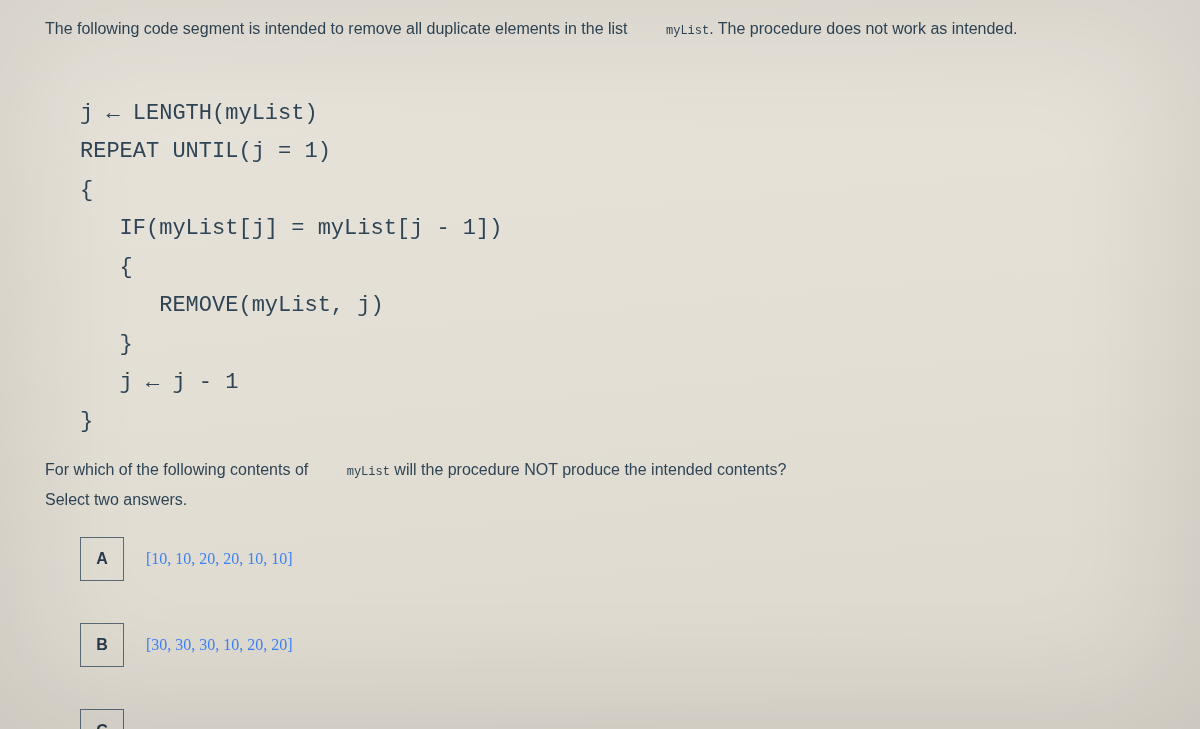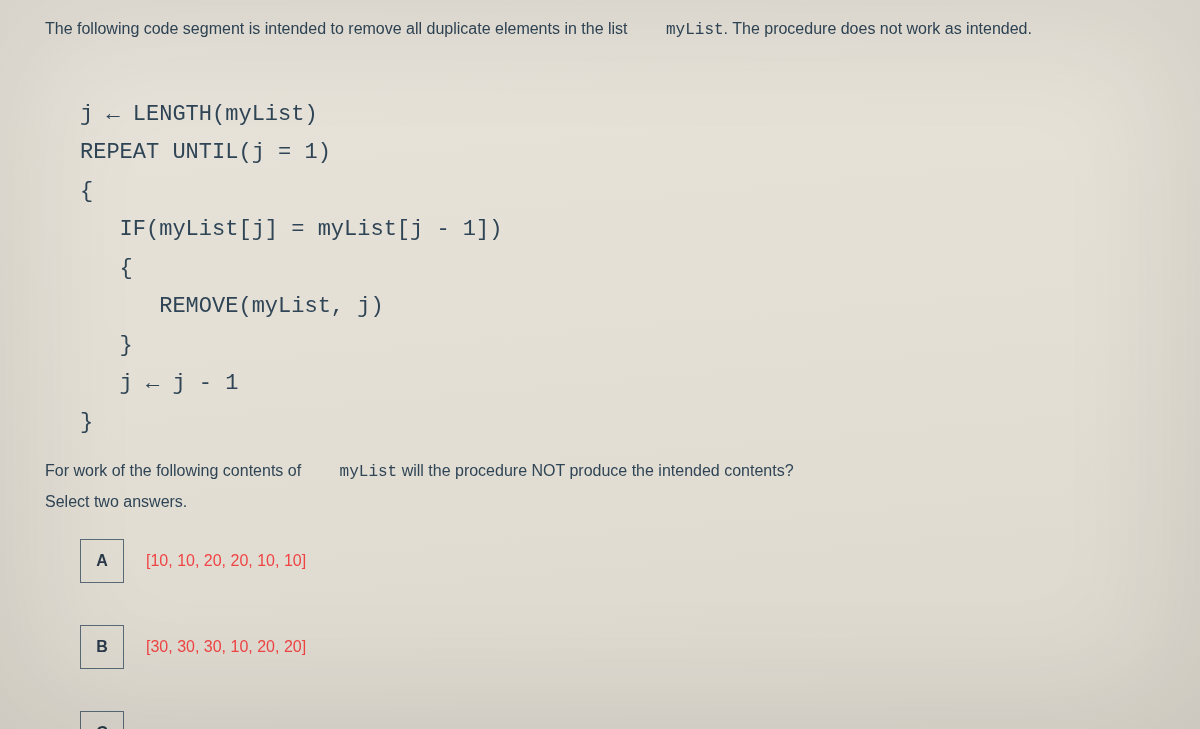--- a/index.html
+++ b/index.html
@@ -17,21 +17,21 @@
     padding: 20px 45px;
     box-sizing: border-box;
   }
   .intro-line {
     font-size: 16px;
     color: #2f4556;
     margin-bottom: 18px;
   }
   .code-inline {
     font-family: "Courier New", Courier, monospace;
-    font-size: 16px;
+    font-size: 12px;
     padding-left: 34px;
   }
   .code-block {
     font-family: "Courier New", Courier, monospace;
     font-size: 22px;
     line-height: 1.75;
     color: #2f4556;
     margin-left: 35px;
     white-space: pre;
   }
@@ -67,23 +67,23 @@
     font-family: Arial, Helvetica, sans-serif;
     font-weight: bold;
     font-size: 16px;
     color: #2a3a4a;
     background: transparent;
     margin-right: 22px;
     flex-shrink: 0;
     cursor: pointer;
   }
   .option-text {
-    font-family: Liberation Sans, sans-serif;
+    font-family: Liberation Serif, serif;
     font-size: 16px;
-    color: #ef4444;
+    color: #3b82f6;
   }
   .vignette {
     pointer-events: none;
     position: absolute;
     top:0; left:0; right:0; bottom:0;
     box-shadow: inset 0 0 120px 30px rgba(0,0,0,0.08);
   }
 </style>
 </head>
 <body>
@@ -99,21 +99,21 @@
 <span>REPEAT UNTIL(j = 1)</span>
 <span>{</span>
 <span>   IF(myList[j] = myList[j - 1])</span>
 <span>   {</span>
 <span>      REMOVE(myList, j)</span>
 <span>   }</span>
 <span>   j ← j - 1</span>
 <span>}</span></div>
 
   <div class="follow-line">
-    <span>For work of the following contents of </span><span class="code-inline">myList</span><span> will the procedure NOT produce the intended contents?</span>
+    <span>For which of the following contents of </span><span class="code-inline">myList</span><span> will the procedure NOT produce the intended contents?</span>
   </div>
 
   <div class="select-line">
     <span>Select </span><span class="underline">two</span><span> answers.</span>
   </div>
 
   <div class="options">
 
     <div class="option-row">
       <div class="option-box">

